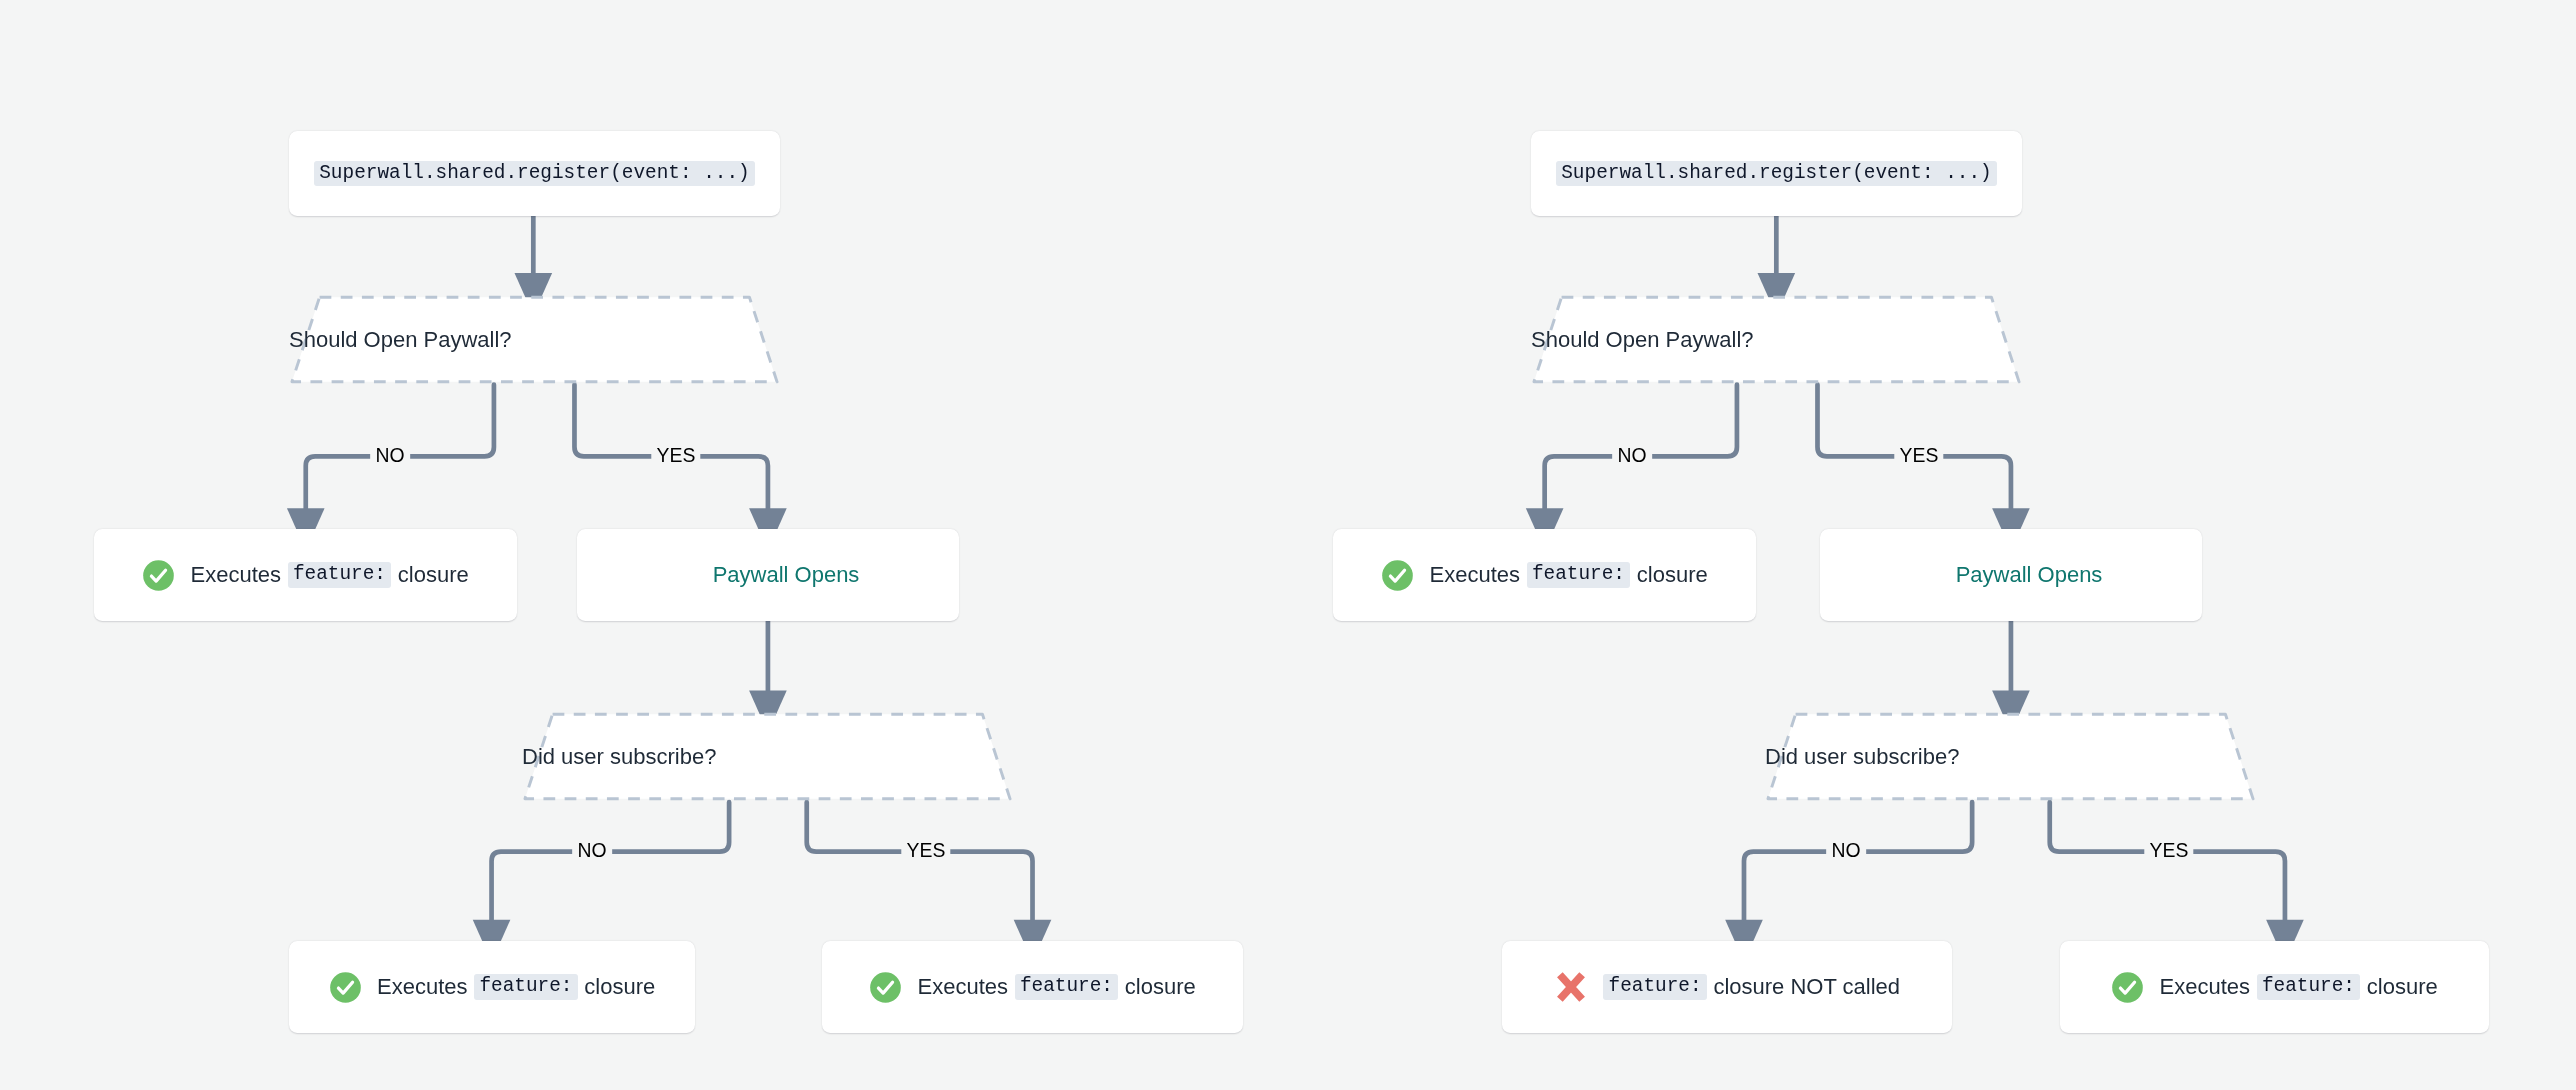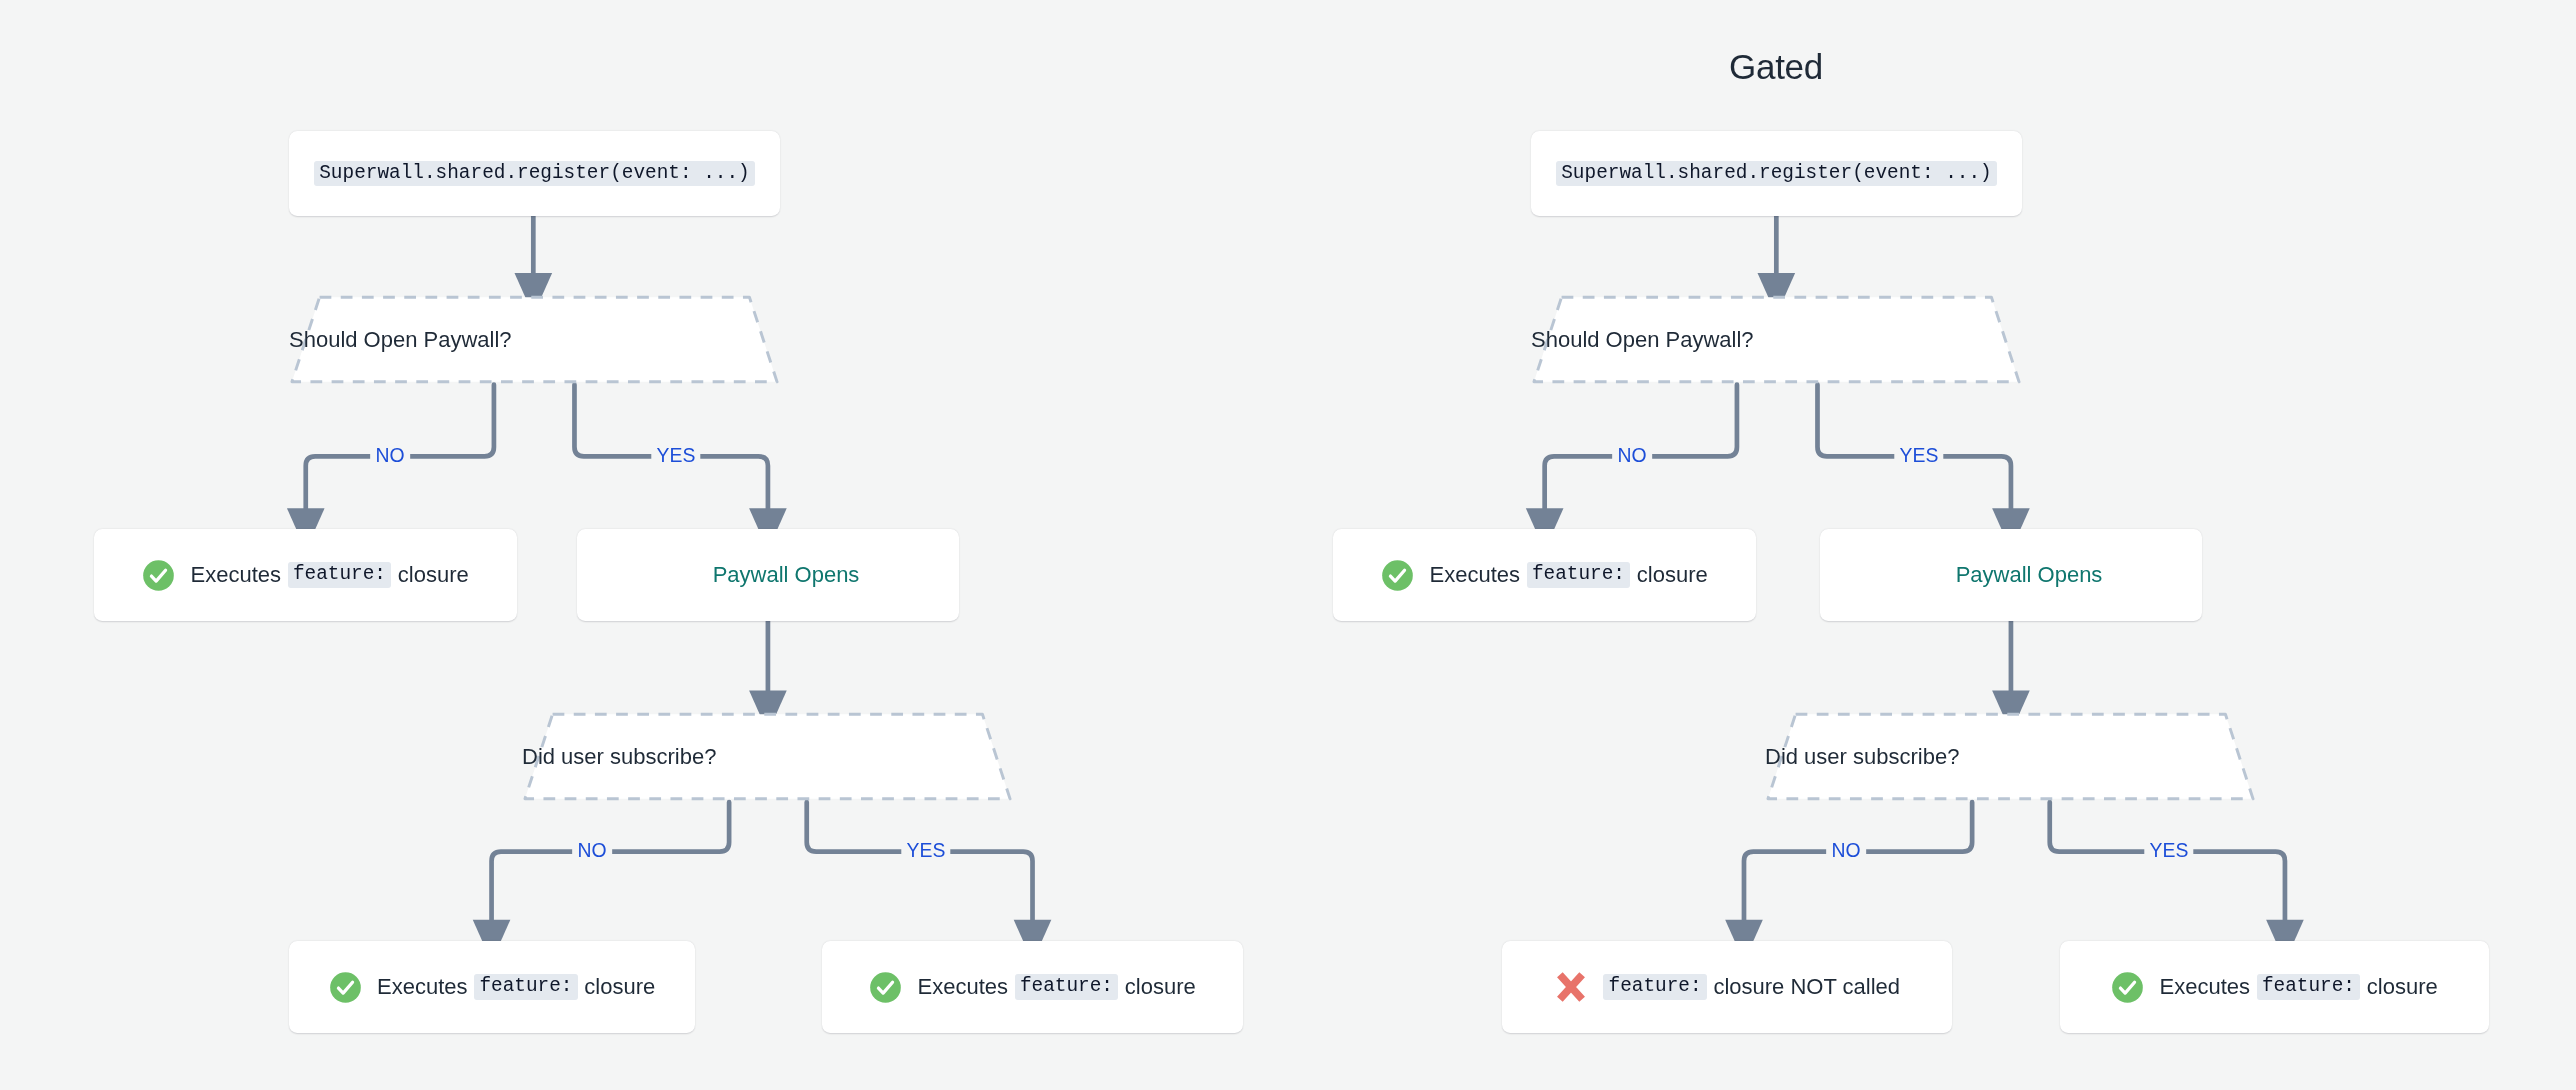--- a/index.html
+++ b/index.html
@@ -71,21 +71,21 @@
   .icon-check{
     width:33px;height:33px;flex:0 0 33px;display:block;
   }
   .icon-cross{
     width:34px;height:34px;flex:0 0 34px;display:block;
   }
 
   .edge-label{
     position:absolute;
     font-size:19.4px;
-    color:#1d4ed8;
+    color:#000000;
     background:#f4f5f5;
     padding:0 5.3px;
     white-space:nowrap;
     transform:translate(-50%,-50%);
     line-height:1;
   }
 </style>
 </head>
 <body>
 
@@ -182,21 +182,20 @@
         <span>closure</span>
       </span>
     </div>
   </div>
 
   <div class="edge-label" style="left:390px;top:456px;">NO</div>
   <div class="edge-label" style="left:676px;top:456px;">YES</div>
   <div class="edge-label" style="left:592px;top:851px;">NO</div>
   <div class="edge-label" style="left:926px;top:851px;">YES</div>
 
-  <div class="title" style="left:1514px;top:47px;width:524px;">Gated</div>
 
   <div class="node" style="left:1531px;top:131px;width:491px;height:85px;">
     <div class="inner">
       <code class="code">Superwall.shared.register(event: ...)</code>
     </div>
   </div>
 
   <div class="decision" style="left:1531px;top:294px;width:491px;height:91px;">
     <svg width="491" height="91" viewBox="0 0 835 154">
       <path d="M52,5 L783,5 L830,149 L5,149 Z" fill="#ffffff" stroke="#b9c5d3" stroke-width="5" stroke-dasharray="20 16" stroke-linejoin="round"></path>

